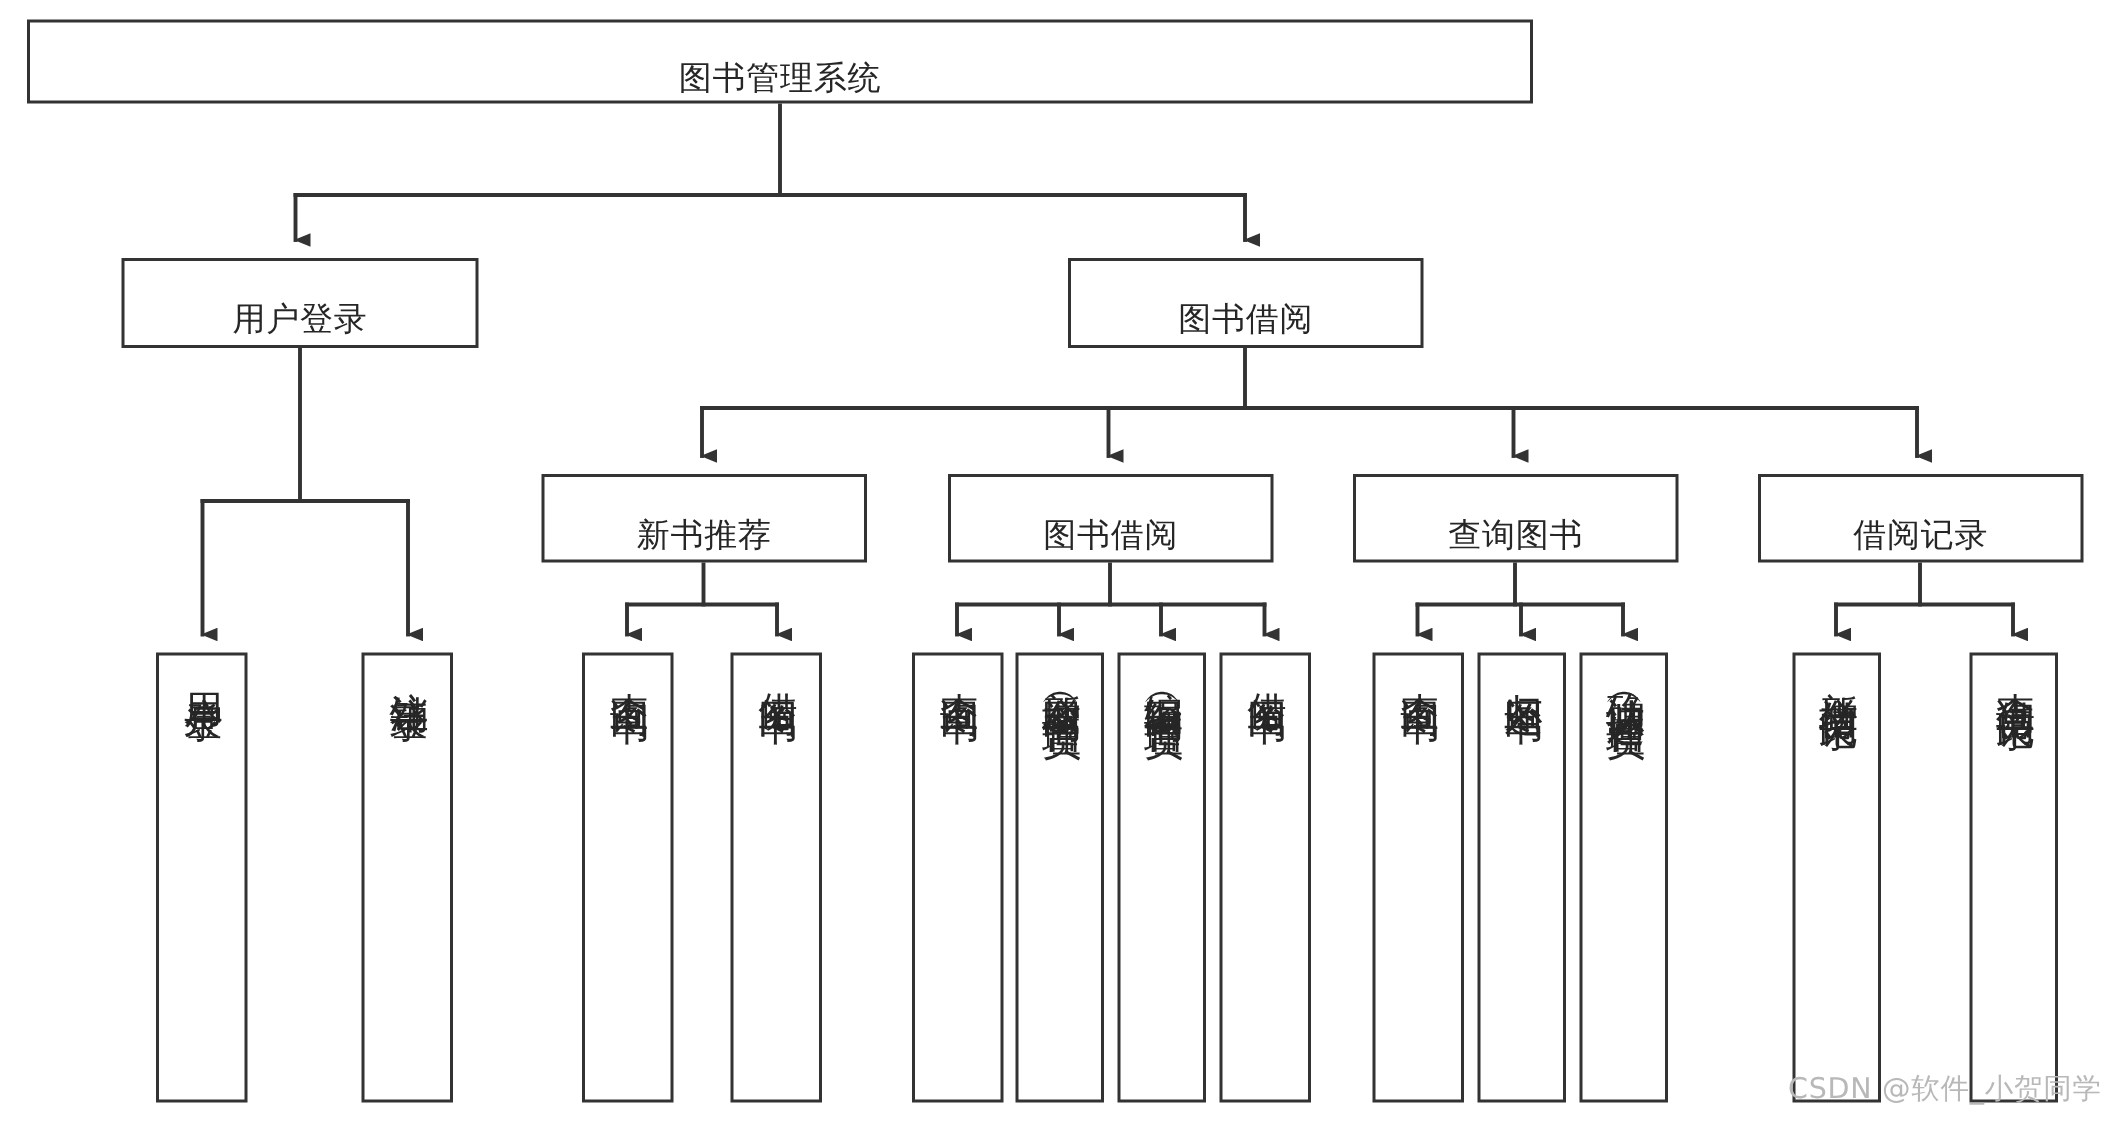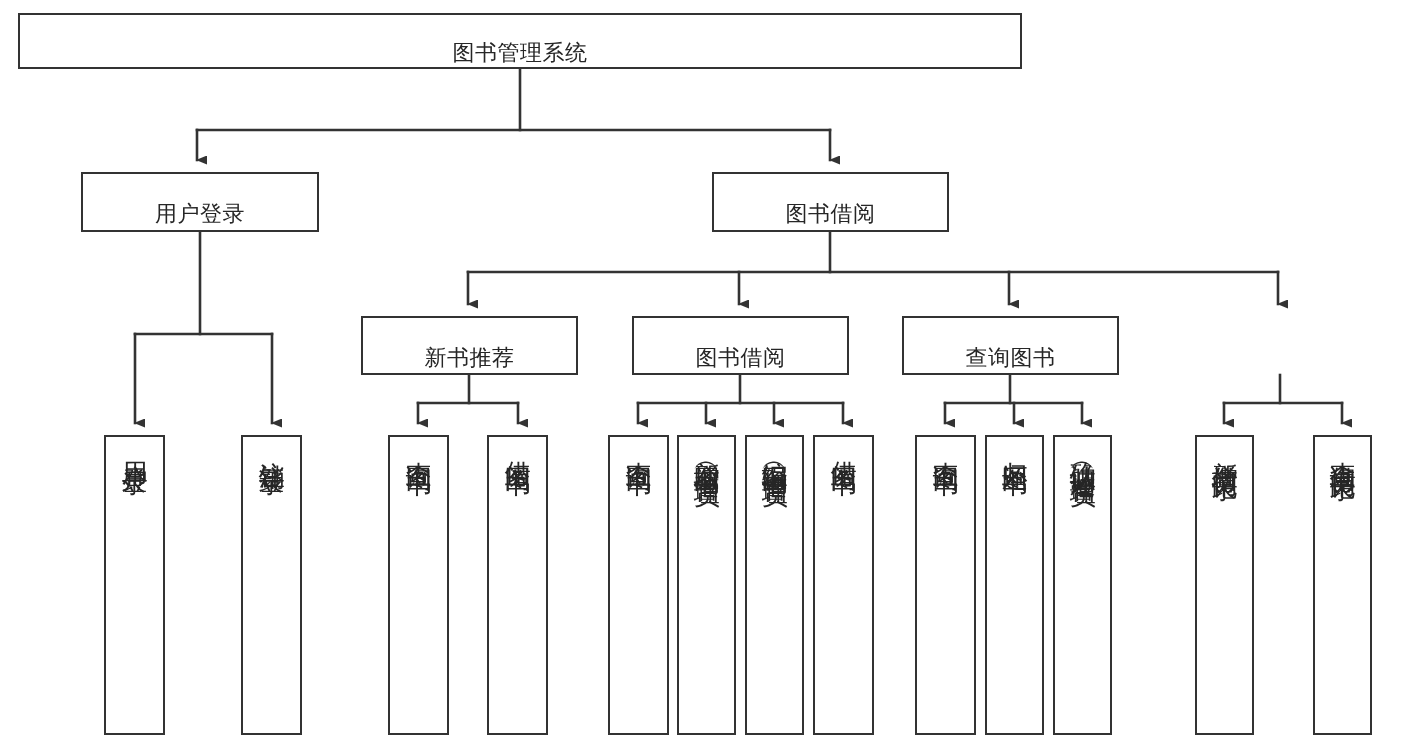--- a/index.html
+++ b/index.html
@@ -148,20 +148,23 @@
 
   <div class="node horizontal" style="left: 632px; top: 316px; width: 217px; height: 59px; border-color: rgb(51, 51, 51); background: rgb(255, 255, 255);">
     <span class="node-label" style="color: rgb(38, 38, 38);">图书借阅</span>
   </div>
   <div class="node horizontal" style="left: 361px; top: 316px; width: 217px; height: 59px; border-color: rgb(51, 51, 51); background: rgb(255, 255, 255);">
     <span class="node-label" style="color: rgb(38, 38, 38);">新书推荐</span>
   </div>
   <div class="node horizontal" style="left: 902px; top: 316px; width: 217px; height: 59px; border-color: rgb(51, 51, 51); background: rgb(255, 255, 255);">
     <span class="node-label" style="color: rgb(38, 38, 38);">查询图书</span>
   </div>
+  <div class="node horizontal" style="left: 1172px; top: 316px; width: 217px; height: 59px; border-color: rgb(51, 51, 51); background: rgb(255, 255, 255);">
+    <span class="node-label" style="color: rgb(38, 38, 38);">借阅记录</span>
+  </div>
 
   <div class="node vertical" style="left: 104px; top: 435px; width: 61px; height: 300px; border-color: rgb(51, 51, 51); background: rgb(255, 255, 255);">
     <span class="node-label" style="color: rgb(38, 38, 38);">用户登录</span>
   </div>
   <div class="node vertical" style="left: 241px; top: 435px; width: 61px; height: 300px; border-color: rgb(51, 51, 51); background: rgb(255, 255, 255);">
     <span class="node-label" style="color: rgb(38, 38, 38);">注销登录</span>
   </div>
   <div class="node vertical" style="left: 388px; top: 435px; width: 61px; height: 300px; border-color: rgb(51, 51, 51); background: rgb(255, 255, 255);">
     <span class="node-label" style="color: rgb(38, 38, 38);">查询图书</span>
   </div>
@@ -189,14 +192,15 @@
   <div class="node vertical" style="left: 1053px; top: 435px; width: 59px; height: 300px; border-color: rgb(51, 51, 51); background: rgb(255, 255, 255);">
     <span class="node-label" style="color: rgb(38, 38, 38);">确认归还（管理员）</span>
   </div>
   <div class="node vertical" style="left: 1195px; top: 435px; width: 59px; height: 300px; border-color: rgb(51, 51, 51); background: rgb(255, 255, 255);">
     <span class="node-label" style="color: rgb(38, 38, 38);">新增借阅记录</span>
   </div>
   <div class="node vertical" style="left: 1313px; top: 435px; width: 59px; height: 300px; border-color: rgb(51, 51, 51); background: rgb(255, 255, 255);">
     <span class="node-label" style="color: rgb(38, 38, 38);">查询借阅记录</span>
   </div>
 
+  <div class="watermark" style="color: rgb(184, 184, 184);">CSDN @软件_小贺同学</div>
 
 </div>
 
 </body></html>

